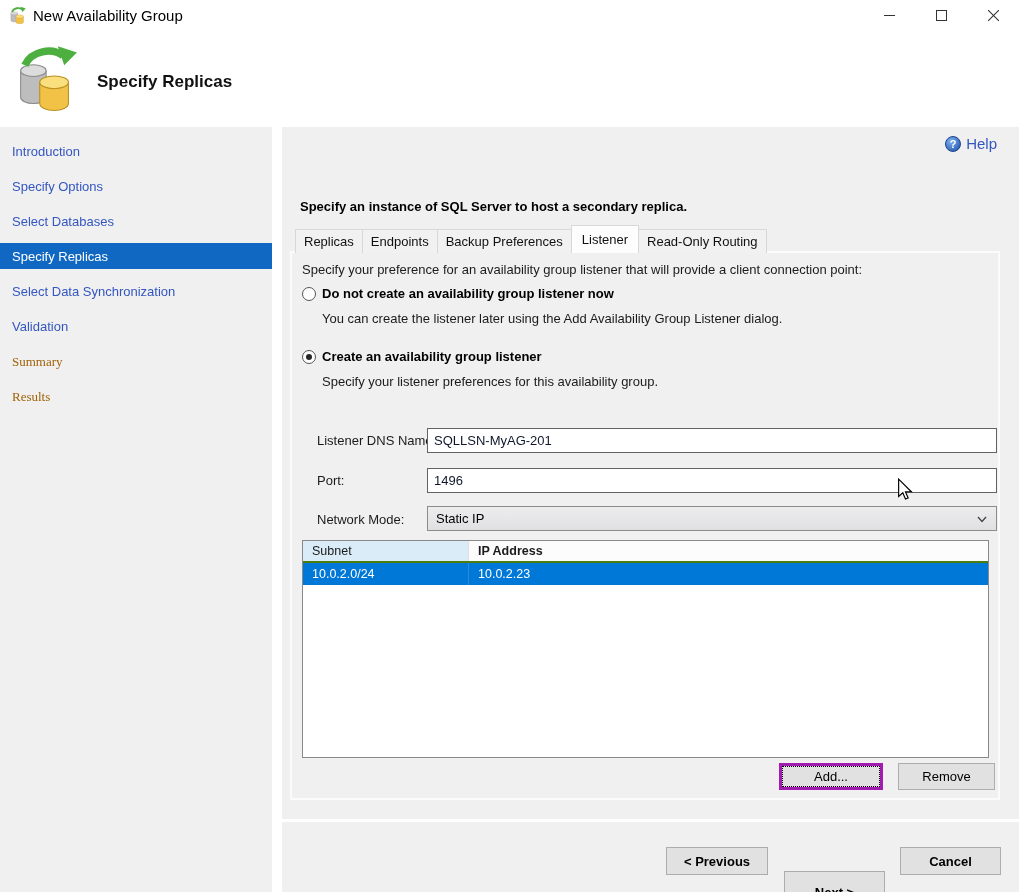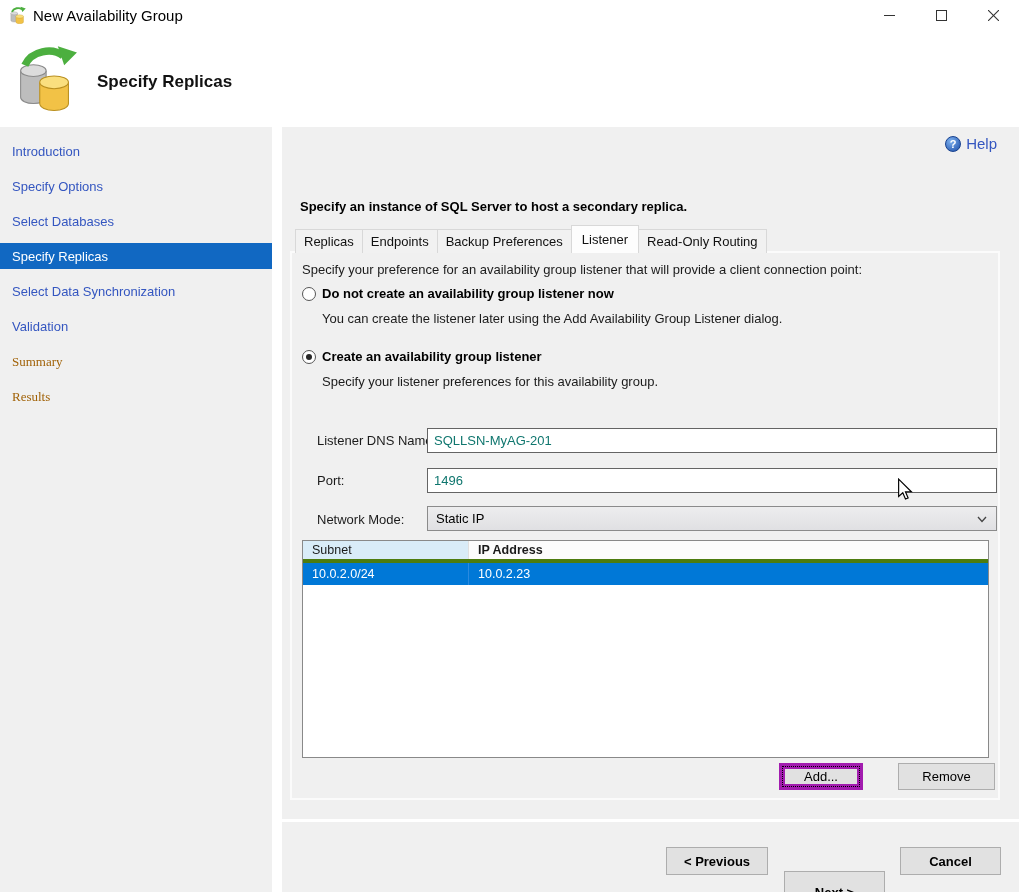--- a/index.html
+++ b/index.html
@@ -51,42 +51,42 @@
   .radio { position:absolute; width:14px; height:14px; border-radius:50%;
     border:1px solid #555; background:#fff; }
   .radio.checked::after { content:""; position:absolute; left:3px; top:3px; width:6px; height:6px;
     border-radius:50%; background:#272727; }
   .opt-label { position:absolute; left:30px; font-weight:bold; color:#000; }
   .opt-desc  { position:absolute; left:30px; color:#1b1b1b; }
 
   
   .field-label { position:absolute; left:25px; color:#1b1b1b; }
   .text-input { position:absolute; left:135px; width:570px; height:25px; border:1px solid #646464;
-    background:#fff; font-family:"Liberation Sans",sans-serif; font-size:13px; padding:0 6px; color:#0f766e; }
+    background:#fff; font-family:"Liberation Sans",sans-serif; font-size:13px; padding:0 6px; color:#0f172a; }
   .combo { position:absolute; left:135px; width:570px; height:25px; border:1px solid #8b8b8b;
     background:linear-gradient(#ededee,#e0e0e3); display:flex; align-items:center; padding:0 8px; color:#000; }
   .combo .chevron { position:absolute; right:9px; top:9px; }
 
   
   .listener-table { position:absolute; left:10px; top:287px; width:687px; height:218px;
     background:#fff; border:1px solid #898989; font-size:12.5px; }
-  .lt-header { display:flex; height:22px; border-bottom:4px solid #4d7c0f;text-align:center; }
+  .lt-header { display:flex; height:22px; border-bottom:2px solid #4d7c0f;text-align:center; }
   .lt-h-cell { display:flex; align-items:center; padding-left:9px; color:#1b1b1b; }
   .lt-h-cell.c1 { width:166px; background:#d9ecf8; border-right:1px solid #e0e0e0; }
   .lt-h-cell.c2 { flex:1; background:#fcfcfc;font-weight:bold; }
   .lt-row { display:flex; height:22px; background:#0078d7; color:#fff; }
   .lt-cell { display:flex; align-items:center; padding-left:9px; }
   .lt-cell.c1 { width:166px; border-right:1px solid #2a8adf; }
   .lt-cell.c2 { flex:1; }
 
   
   .btn { position:absolute; height:27px; background:#e1e1e1; border:1px solid #adadad;
     display:flex; align-items:center; justify-content:center; font-size:13px; color:#000;
     font-family:"Liberation Sans",sans-serif; }
-  .btn.add { left:487px; top:510px; width:84px; border:6px solid #a21caf; outline:1px dotted #000; outline-offset:-4px; }
+  .btn.add { left:487px; top:510px; width:104px; border:3px solid #a21caf; outline:1px dotted #000; outline-offset:-4px; }
   .btn.remove { left:606px; top:510px; width:97px; }
 
   
   .footer { position:absolute; left:282px; right:0; bottom:0; height:73px;
     background:#f0f0f0; border-top:3px solid #ffffff;font-weight:bold; }
   .btn.prev   { left:384px; top:25px; width:102px; height:28px; }
   .btn.next   { left:502px; top:25px; width:101px; height:43px;margin-top:24px; }
   .btn.cancel { left:618px; top:25px; width:101px; height:28px; }
 
   

